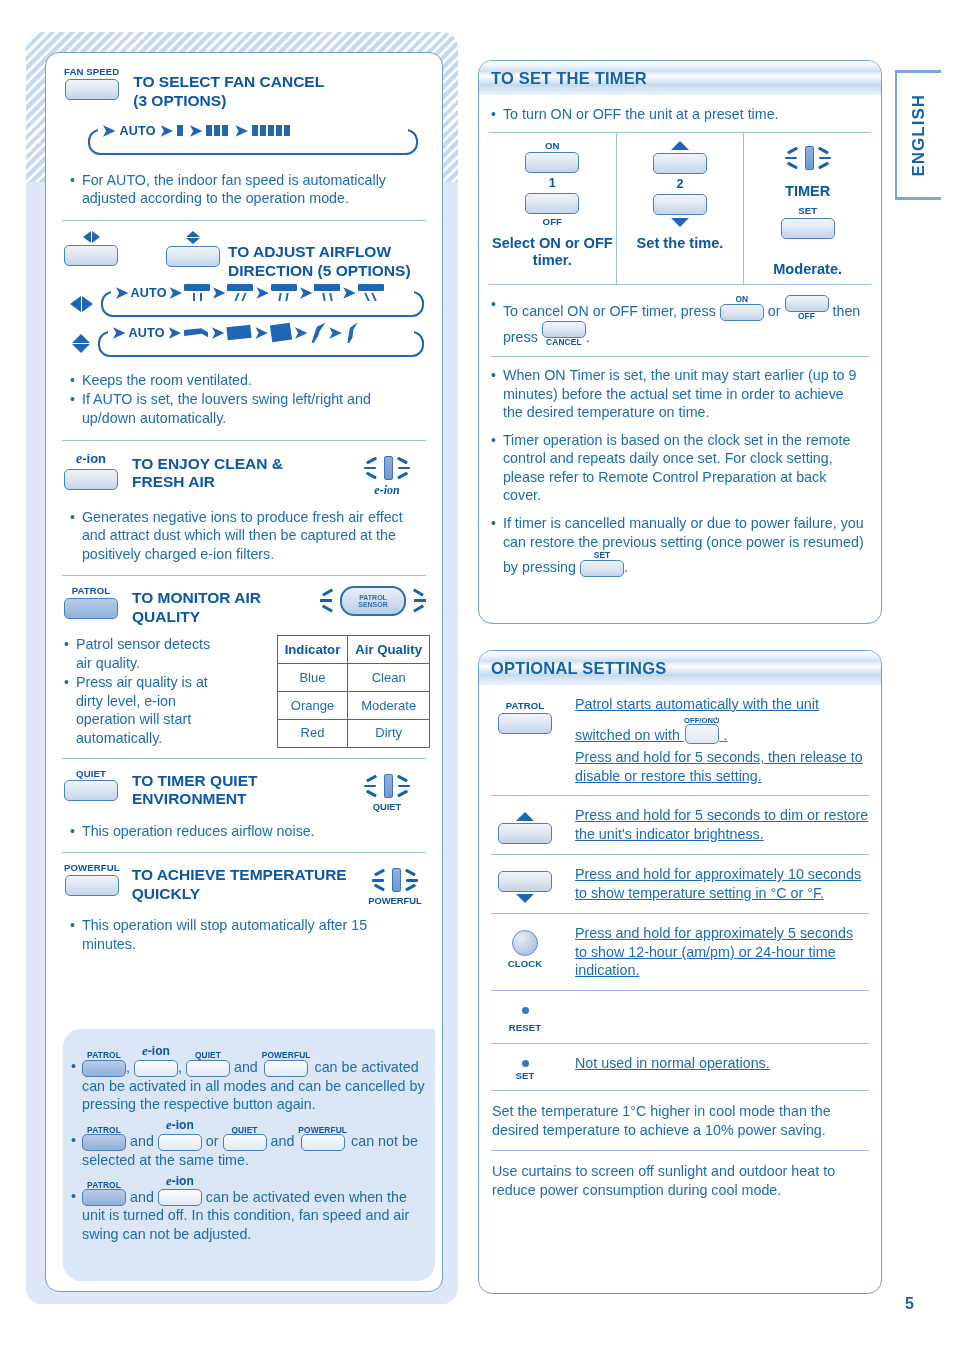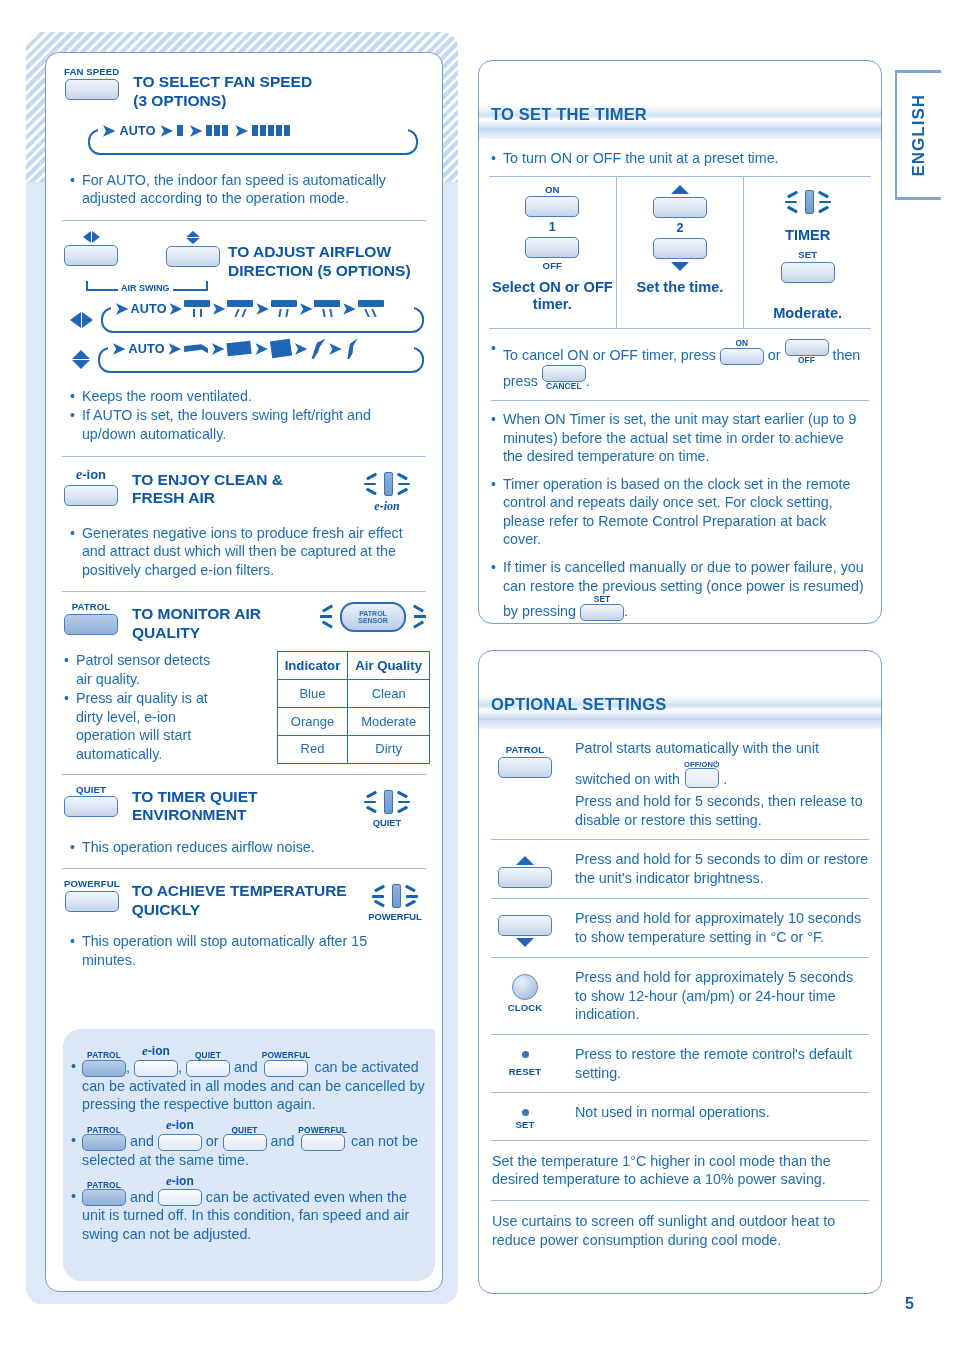--- a/index.html
+++ b/index.html
@@ -38,21 +38,21 @@
   }
   #timer-card{top:60px;height:564px;}
   #optional-card{top:650px;height:644px;}
 
   .sec-head{
     position:relative;height:34px;
     background:
       linear-gradient(to bottom,
         #ffffff 0%, #e9f1fa 16%, #cfe0f2 30%, #ffffff 44%,
         #e3edf8 56%, #c3d8ee 72%, #eef4fb 86%, #ffffff 100%);
-    display:flex;margin-top:44px;
+    display:flex;align-items:center;
   }
   .sec-head .t{
     font-size:16.5px;font-weight:bold;letter-spacing:.2px;color:#1463ad;
     padding-left:12px;
   }
   .sec-head:after{
     content:"";position:absolute;left:0;right:0;bottom:0;height:8px;
     background:linear-gradient(to bottom,#cfe0f2,#eaf2fb);
   }
 
@@ -143,21 +143,21 @@
   
   .steps{display:flex;}
   .step{flex:1;display:flex;flex-direction:column;align-items:center;padding:8px 2px 6px;}
   .step + .step{border-left:1.4px solid #9cbde2;}
   .step .cap{font-weight:bold;color:#0a56a8;font-size:14.6px;text-align:center;line-height:1.2;margin-top:8px;}
   .step .num{font-size:12.6px;font-weight:bold;color:#0a56a8;}
 
   
   .opt-row{display:flex;align-items:flex-start;padding:10px 12px 10px 10px;gap:14px;}
   .opt-ico{width:72px;flex:0 0 72px;display:flex;flex-direction:column;align-items:center;padding-top:6px;}
-  .opt-txt{flex:1;}
+  .opt-txt{flex:1;text-decoration:underline;}
 
   .clock-knob{width:24px;height:24px;border-radius:50%;
     background:radial-gradient(circle at 34% 30%,#e8eef8,#b9cbe4 62%,#9db6d8 100%);
     border:1.5px solid #5e8cc6;}
   .dot-sm{width:7px;height:7px;border-radius:50%;background:#3b78bb;}
 
   .tip{padding:11px 13px;font-size:14.3px;color:#1b6cb5;line-height:1.3;}
 
   
   .notes{
@@ -193,21 +193,21 @@
 
   <div class="left-card">
 
     <div style="padding:14px 16px 0 18px;">
       <div style="display:flex;gap:14px;align-items:flex-start;">
         <div class="btn-group">
           <div class="btn-lbl">FAN SPEED</div>
           <div class="btn wide grey"></div>
         </div>
         <div style="padding-top:6px;">
-          <div class="h-blue">TO SELECT FAN SPEED</div>
+          <div class="h-blue">TO SELECT FAN CANCEL</div>
           <div class="h-blue">(3 OPTIONS)</div>
         </div>
       </div>
 
       <div class="loop" style="margin:18px 8px 0 24px;height:26px;">
         <div class="top-strip">
           <span class="arw">➤</span>
           <span class="auto-t">AUTO</span>
           <span class="arw">➤</span>
           <span><i class="sq"></i></span>
@@ -241,24 +241,20 @@
             <span class="tri-dn" style="border-left-width:7px;border-right-width:7px;border-top-width:6px;margin-top:1px;"></span>
           </div>
           <div class="btn wide grey"></div>
         </div>
         <div style="padding-top:12px;margin-left:8px;">
           <div class="h-blue">TO ADJUST AIRFLOW</div>
           <div class="h-blue">DIRECTION (5 OPTIONS)</div>
         </div>
       </div>
 
-      <div style="position:relative;height:16px;margin-left:12px;">
-        <div style="position:absolute;left:10px;top:0;width:118px;height:8px;border-left:2px solid #1f66b5;border-right:2px solid #1f66b5;border-bottom:2px solid #1f66b5;"></div>
-        <div style="position:absolute;left:42px;top:2px;background:#fff;padding:0 3px;font-size:9px;font-weight:bold;color:#0a56a8;">AIR SWING</div>
-      </div>
 
       <div style="display:flex;align-items:center;gap:8px;margin-top:10px;">
         <div class="tri-lr" style="margin-left:6px;">
           <span class="tri-l" style="border-right-width:11px;border-top-width:8px;border-bottom-width:8px;"></span>
           <span class="tri-r" style="border-left-width:11px;border-top-width:8px;border-bottom-width:8px;"></span>
         </div>
         <div class="loop" style="flex:1;height:26px;margin-right:4px;">
           <div class="top-strip" style="gap:2px;">
             <span class="arw">➤</span>
             <span class="auto-t">AUTO</span>
@@ -720,21 +716,20 @@
       <div class="opt-txt body-t">Press and hold for approximately 5 seconds to show 12-hour (am/pm) or 24-hour time indication.</div>
     </div>
 
     <hr class="sep" style="margin:0 12px;">
 
     <div class="opt-row">
       <div class="opt-ico">
         <div class="dot-sm"></div>
         <div class="btn-lbl" style="margin-top:9px;">RESET</div>
       </div>
-      <div class="opt-txt body-t">Press to restore the remote control's default setting.</div>
     </div>
 
     <hr class="sep" style="margin:0 12px;">
 
     <div class="opt-row">
       <div class="opt-ico">
         <div class="dot-sm"></div>
         <div class="btn-lbl" style="margin-top:4px;">SET</div>
       </div>
       <div class="opt-txt body-t">Not used in normal operations.</div>

